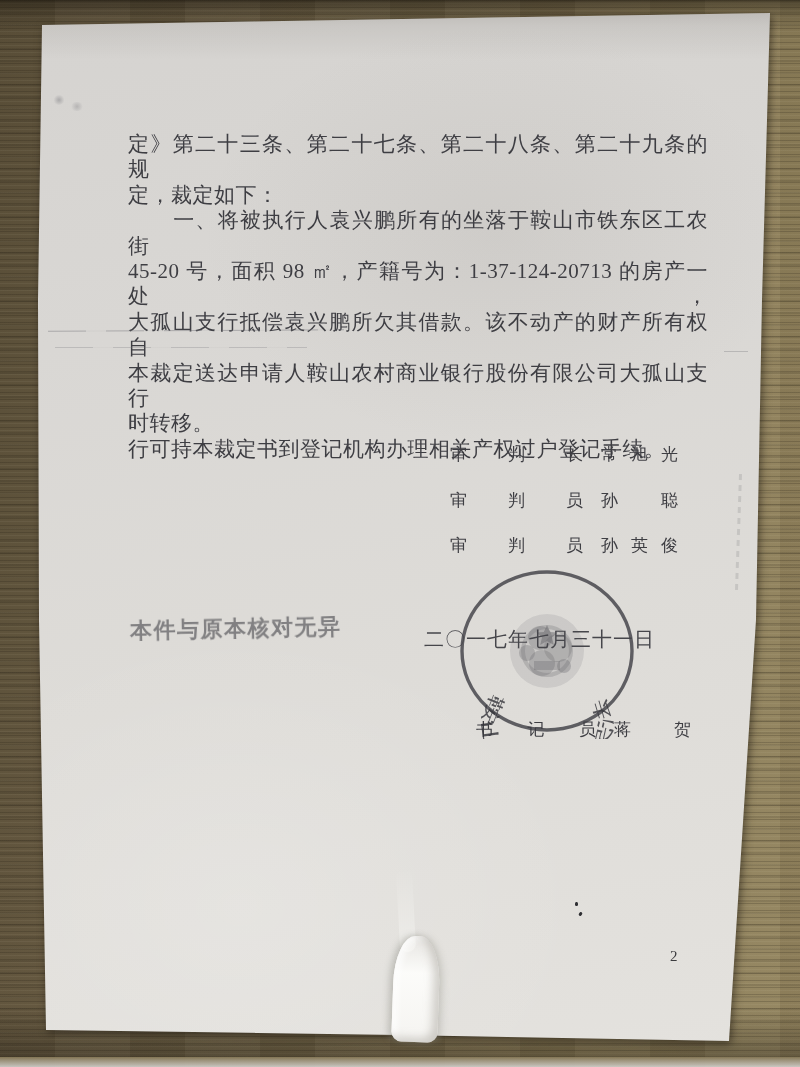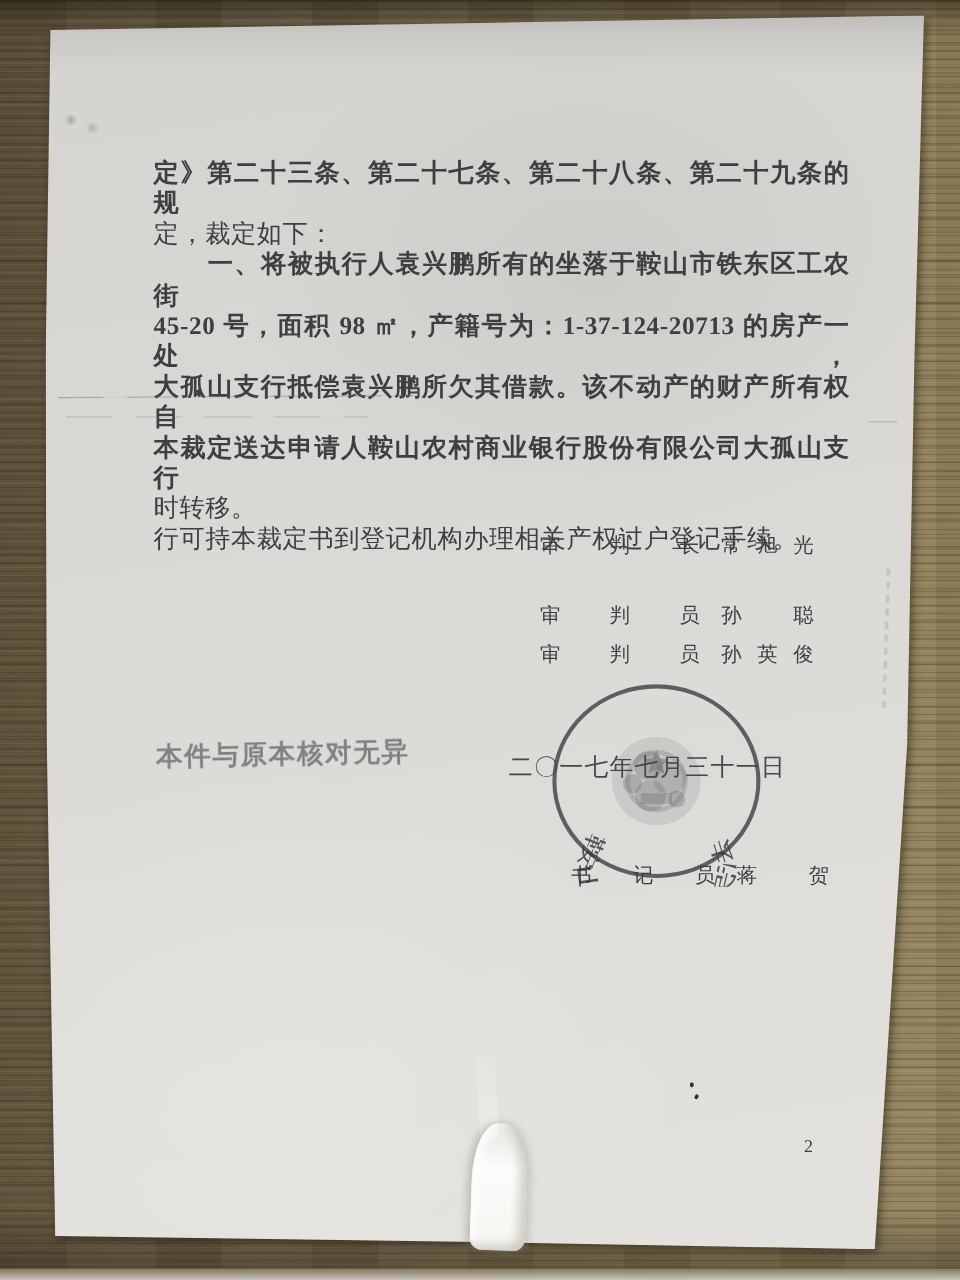--- a/index.html
+++ b/index.html
@@ -25,21 +25,21 @@
       linear-gradient(to bottom, rgba(90,85,78,.28) 0px, rgba(90,85,78,.10) 26px, rgba(0,0,0,0) 60px),
       linear-gradient(to right, rgba(95,90,82,.18) 0px, rgba(0,0,0,0) 26px),
       linear-gradient(to left, rgba(95,90,82,.20) 0px, rgba(0,0,0,0) 30px),
       radial-gradient(ellipse 420px 300px at 62% 22%, rgba(120,115,108,.10), rgba(0,0,0,0) 70%),
       radial-gradient(ellipse 500px 400px at 30% 85%, rgba(255,255,255,.16), rgba(0,0,0,0) 70%),
       linear-gradient(172deg,#d5d3d0 0%,#d9d7d4 30%,#dedcd8 62%,#e4e2de 100%);
   }
   .content{position:absolute;left:0;top:0;width:100%;height:100%;color:#3e3e43;}
   .bodytext{position:absolute;left:128px;top:132px;width:580px;font-size:21px;line-height:25.4px;letter-spacing:.5px;}
   .line{white-space:nowrap;}
-  .line.full{white-space:normal;text-align:justify;text-align-last:justify;font-weight:bold;}
+  .line.full{white-space:normal;text-align:justify;text-align-last:justify;}
   .line.indent{text-indent:2.15em;}
   .sig-row{position:absolute;left:450px;font-size:17px;white-space:nowrap;}
   .sig-role{display:inline-block;width:133px;text-align:justify;text-align-last:justify;vertical-align:top;}
   .sig-name{display:inline-block;margin-left:18px;letter-spacing:13px;}
   .clerk-row .sig-role{width:120px;}
   .date-line{position:absolute;left:424px;top:626px;font-size:20px;letter-spacing:1px;color:#46464b;z-index:6;white-space:nowrap;}
   .verify-stamp{position:absolute;left:130px;top:614px;font-size:22px;font-weight:bold;letter-spacing:1.5px;
     color:rgba(72,72,78,.62);transform:rotate(-1.2deg);filter:blur(.4px);white-space:nowrap;}
   .seal{position:absolute;left:452px;top:563px;z-index:5;}
   .page-num{position:absolute;left:670px;top:948px;font-size:15px;color:#3c3c3e;}
@@ -82,21 +82,21 @@
       <div class="line full">45-20 号，面积 98 ㎡，产籍号为：1-37-124-20713 的房产一处，</div>
       <div class="line full">大孤山支行抵偿袁兴鹏所欠其借款。该不动产的财产所有权自</div>
       <div class="line full">本裁定送达申请人鞍山农村商业银行股份有限公司大孤山支行</div>
       <div class="line">时转移。</div>
       <div class="line">行可持本裁定书到登记机构办理相关产权过户登记手续。</div>
     </div>
 
     <div class="sig-row" style="top:443px;">
       <span class="sig-role">审判长</span><span class="sig-name">常旭光</span>
     </div>
-    <div class="sig-row" style="top:489px;margin-top:12px;">
+    <div class="sig-row" style="top:489px;">
       <span class="sig-role">审判员</span><span class="sig-name">孙　聪</span>
     </div>
     <div class="sig-row" style="top:534px;">
       <span class="sig-role">审判员</span><span class="sig-name">孙英俊</span>
     </div>
 
     <div class="verify-stamp">本件与原本核对无异</div>
 
     <svg class="seal" width="190" height="176" viewBox="0 0 190 176">
       <ellipse cx="95" cy="88" rx="85" ry="79" fill="none" stroke="rgba(58,58,64,.78)" stroke-width="3.4"></ellipse>

